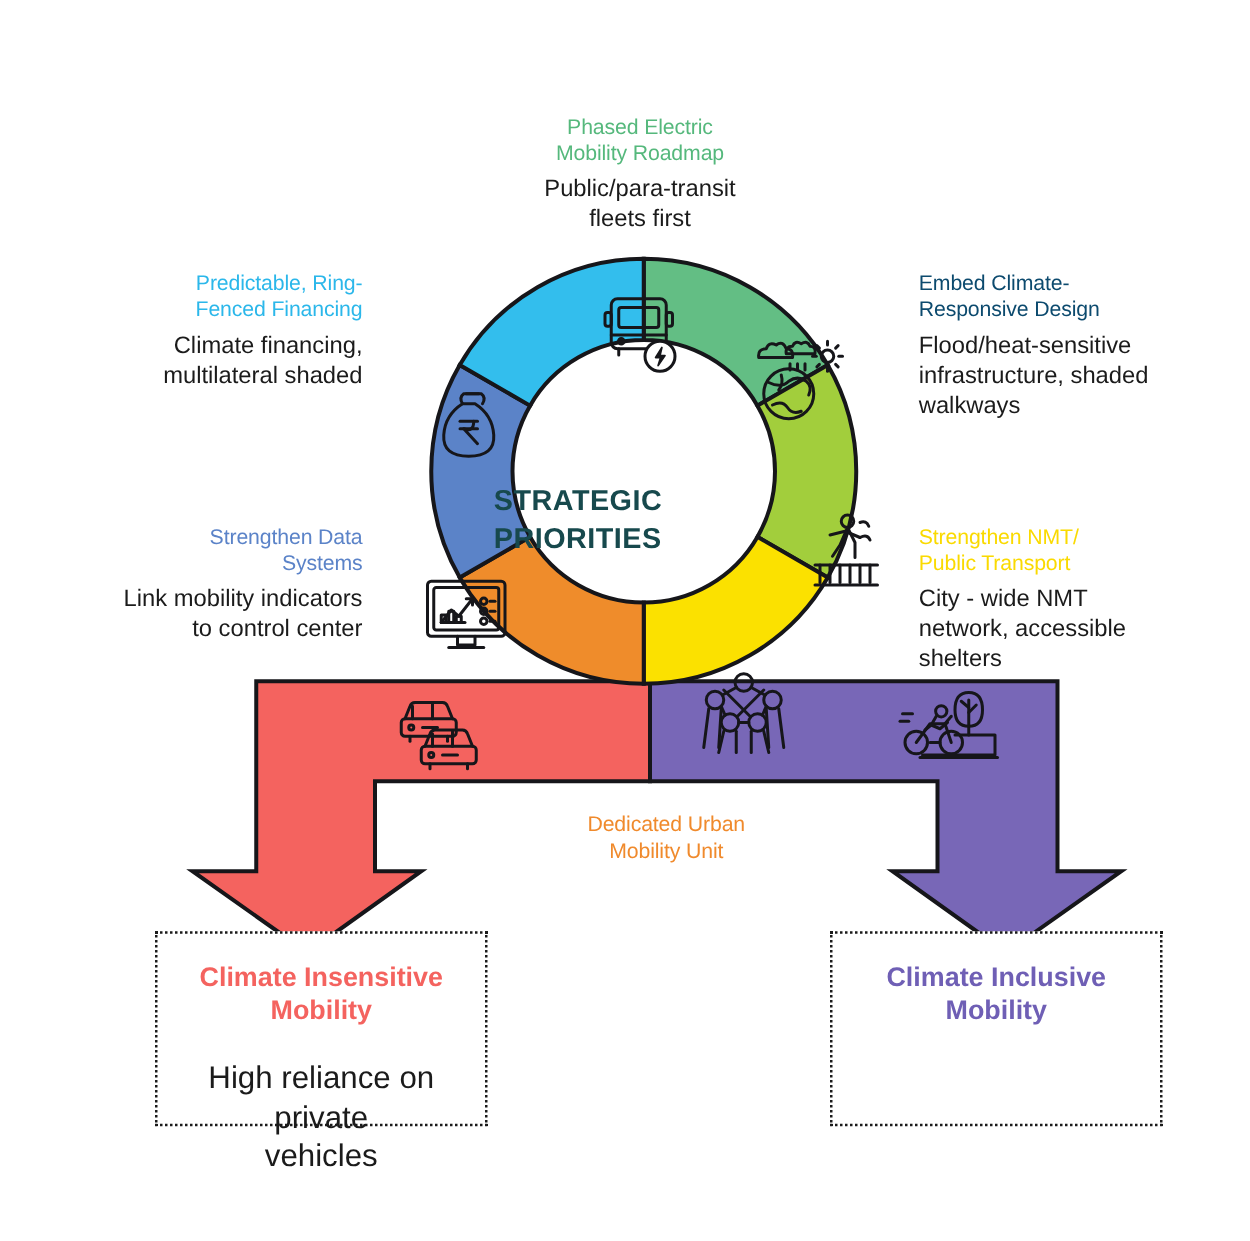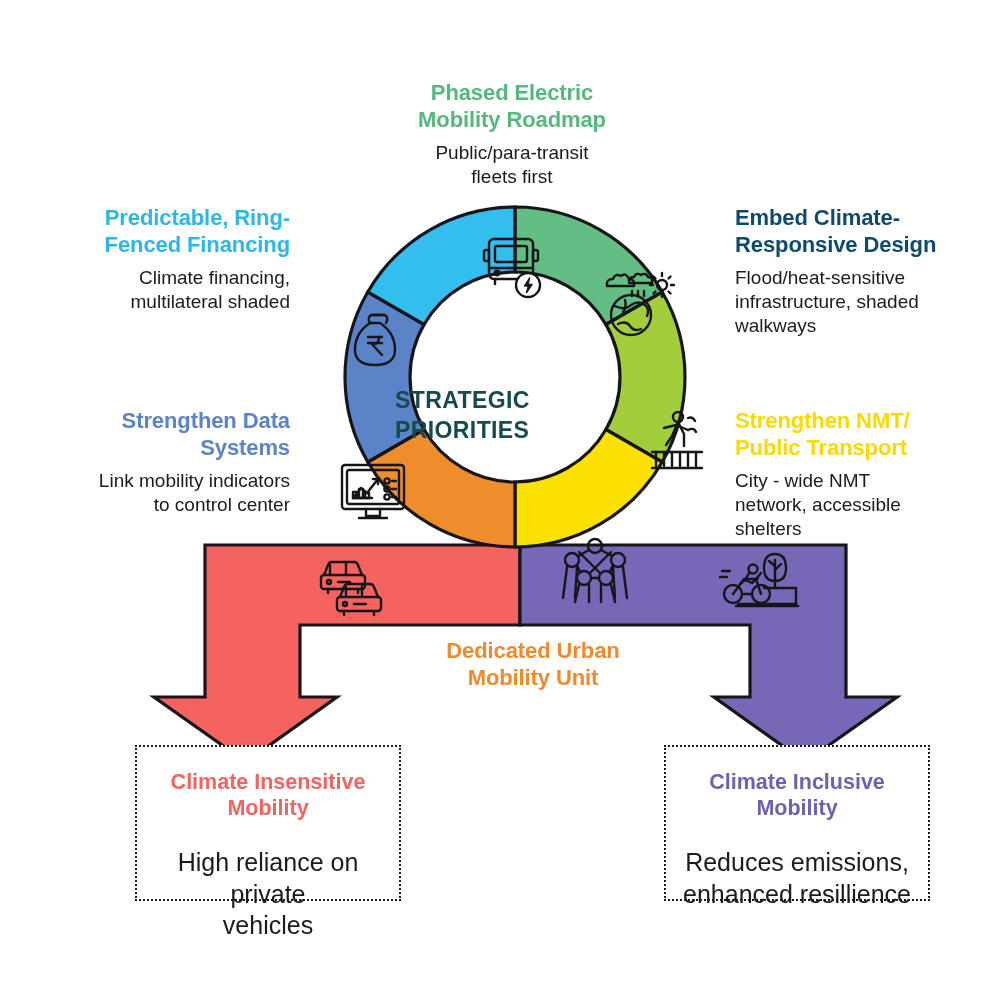--- a/index.html
+++ b/index.html
@@ -24,25 +24,25 @@
     top: 0;
     width: 1000px;
     height: 993px;
   }
   
   .callout {
     position: absolute;
     box-sizing: border-box;
   }
   .callout .c-title {
-    font-weight: bold;
-    font-size: 22px;
+    font-weight: normal;
+    font-size: 17px;
     line-height: 1.22;
     letter-spacing: -0.1px;
-    margin: 0 0 7px 0;
+    margin: 12px 0 7px 0;
   }
   .callout .c-desc {
     font-size: 19px;
     line-height: 1.26;
     color: #1b1b1b;
     margin: 0;
   }
   .ta-center { text-align: center; }
   .ta-right  { text-align: right;  }
   .ta-left   { text-align: left;   }
@@ -71,21 +71,21 @@
 
   
   .outcome-box {
     position: absolute;
     box-sizing: border-box;
     border: 2px dotted #1b1b1b;
     background: #ffffff;
     padding: 22px 16px 26px 16px;
     text-align: center;
   }
-  #outcome-left  { left: 135px; top: 745px; width: 266px; height: 156px; }
+  #outcome-left  { left: 124px; top: 745px; width: 266px; height: 156px; }
   #outcome-right { left: 664px; top: 745px; width: 266px; height: 156px; }
   .outcome-box .o-title {
     font-weight: bold;
     font-size: 21.5px;
     line-height: 1.22;
     margin: 0 0 26px 0;
   }
   .outcome-box .o-desc {
     font-size: 25px;
     line-height: 1.26;
@@ -356,19 +356,15 @@
       <div>High reliance on private</div>
       <div>vehicles</div>
     </div>
   </div>
 
   <div class="outcome-box" id="outcome-right">
     <div class="o-title" style="color:#6f5fb5">
       <div>Climate Inclusive</div>
       <div>Mobility</div>
     </div>
-    <div class="o-desc">
-      <div>Reduces emissions,</div>
-      <div>enhanced resillience</div>
-    </div>
   </div>
 
 </div>
 
 </body></html>

